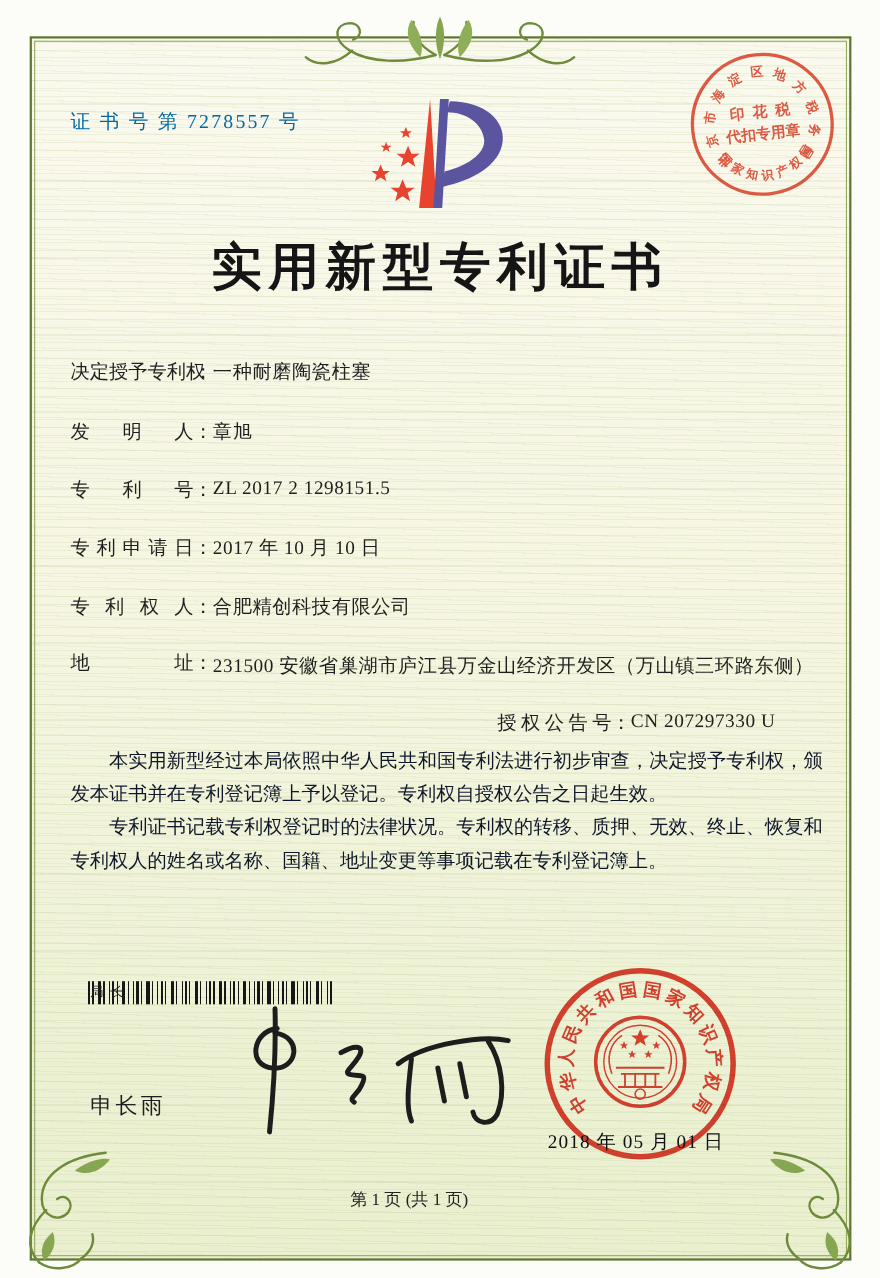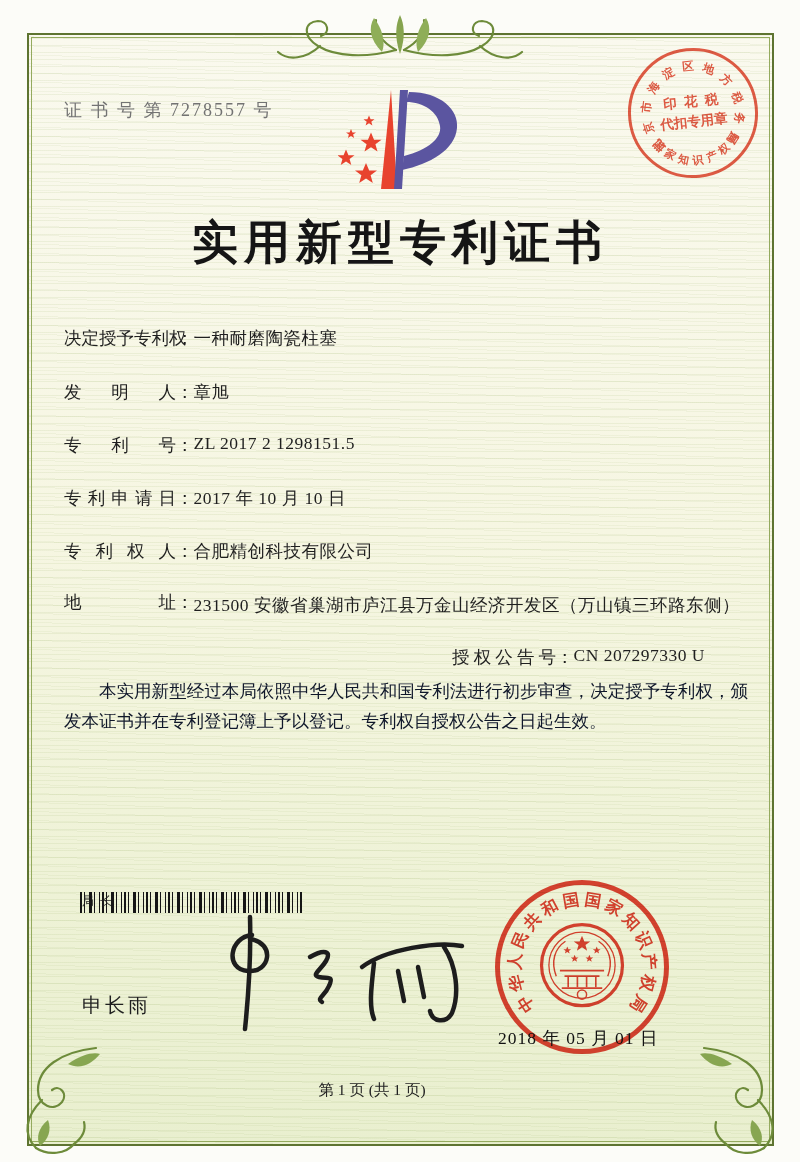--- a/index.html
+++ b/index.html
@@ -8,21 +8,21 @@
   
   .paper-bg{position:absolute;left:29px;top:35px;width:744px;height:1110px;
     background:linear-gradient(180deg,#faf9ee 0%,#f6f6e2 45%,#eef2d6 78%,#e9efcf 100%);}
   .paper-bg::before{content:"";position:absolute;inset:0;
     background:repeating-linear-gradient(0deg,rgba(150,175,100,.13) 0 1px,transparent 1px 7px),
                repeating-linear-gradient(2deg,rgba(150,175,100,.09) 0 1px,transparent 1px 9px);}
   .border-outer{position:absolute;left:27px;top:33px;width:743px;height:1109px;border:2.5px solid #5e7431;}
   .border-inner{position:absolute;inset:2px;border:1px solid #94aa5e;}
   .abs{position:absolute;}
   
-  .cert-no{left:64px;top:98px;font-size:18px;letter-spacing:2px;color:#737373;}
+  .cert-no{left:64px;top:98px;font-size:18px;letter-spacing:2px;color:#0369a1;}
   
   .title{left:0;width:800px;top:212px;text-align:center;font-size:46px;font-weight:bold;
          letter-spacing:6px;color:#151515;}
   
   .row{left:64px;font-size:17.5px;white-space:nowrap;}
   .flabel{display:inline-block;width:112px;text-align:justify;text-align-last:justify;vertical-align:top;}
   .colon{display:inline-block;vertical-align:top;}
   .fvalue{display:inline-block;vertical-align:top;letter-spacing:.5px;}
   .fvalue.wrap{white-space:normal;width:560px;line-height:30px;}
   .grant-no{left:452px;top:645px;font-size:17.5px;white-space:nowrap;}
@@ -165,20 +165,21 @@
   </div>
   <div class="abs row" style="top:590px;">
     <span class="flabel">地址</span><span class="colon">：</span><span class="fvalue wrap">231500 安徽省巢湖市庐江县万金山经济开发区（万山镇三环路东侧）</span>
   </div>
   <div class="abs grant-no">
     <span class="flabel">授权公告号</span><span class="colon">：</span><span class="fvalue">CN 207297330 U</span>
   </div>
 
   <div class="abs body-text">
     <p>本实用新型经过本局依照中华人民共和国专利法进行初步审查，决定授予专利权，颁发本证书并在专利登记簿上予以登记。专利权自授权公告之日起生效。</p>
+    <p>专利证书记载专利权登记时的法律状况。专利权的转移、质押、无效、终止、恢复和专利权人的姓名或名称、国籍、地址变更等事项记载在专利登记簿上。</p>
   </div>
 
   <div class="abs barcode"></div>
 
   <div class="abs signer-title">局长</div>
   <div class="abs signer-name">申长雨</div>
 
   <svg class="abs sig-svg" width="310" height="135" viewBox="0 0 310 135">
     <g fill="none" stroke="#1d1d1d" stroke-width="4.5" stroke-linecap="round" stroke-linejoin="round">
       <path d="M62,30 C40,32 34,64 58,66 C80,68 86,38 60,34"></path>

